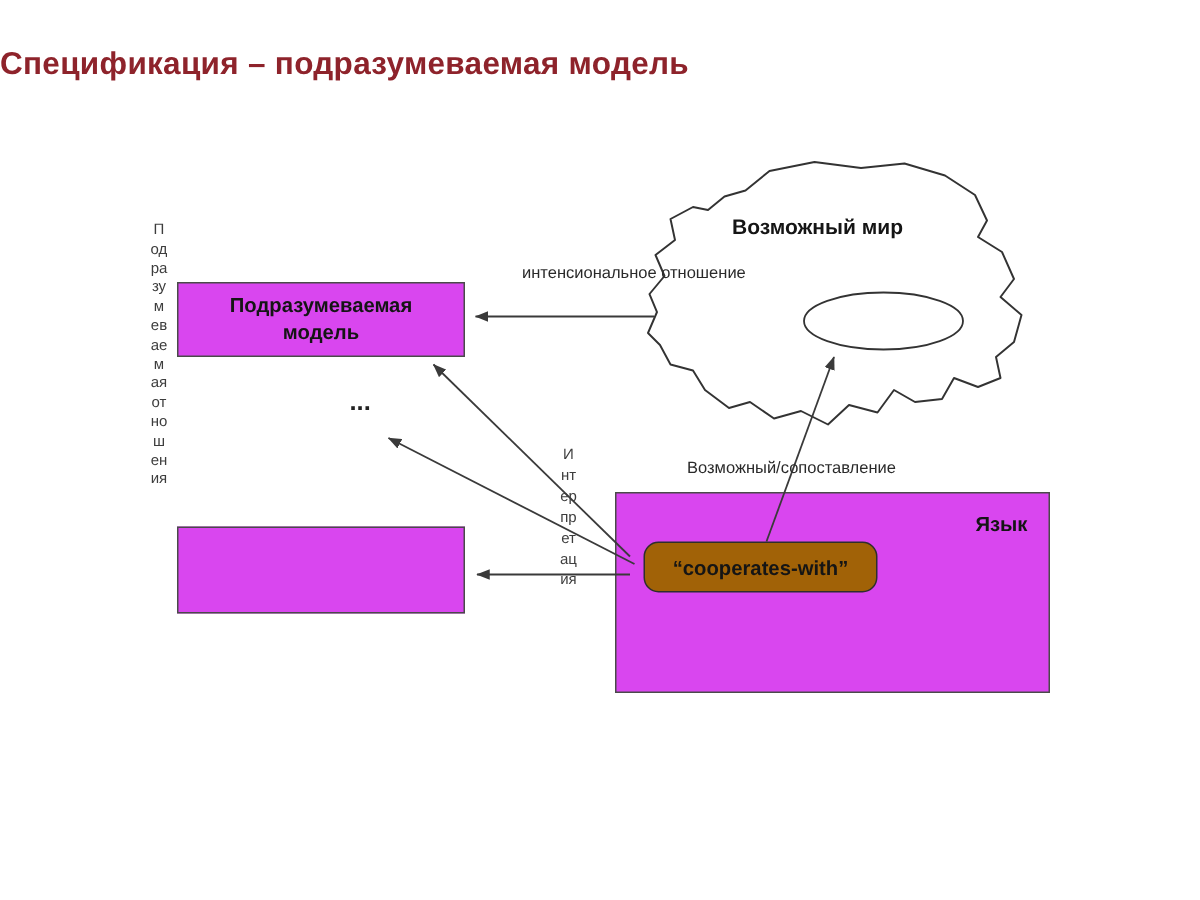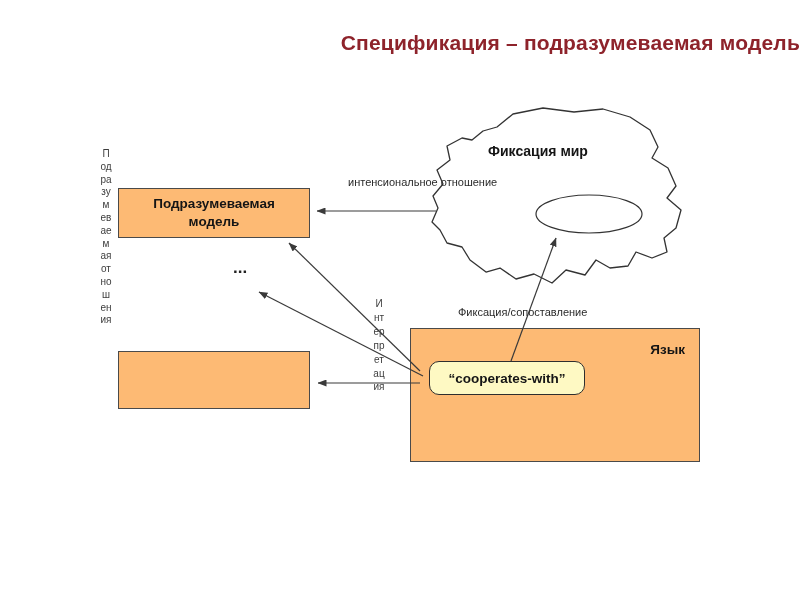--- a/index.html
+++ b/index.html
@@ -5,50 +5,50 @@
   * { margin:0; padding:0; box-sizing:border-box; }
   html,body { background:#ffffff; }
   body {
     width:800px; height:600px; position:relative; overflow:hidden;
     font-family:"Liberation Sans","DejaVu Sans",sans-serif;
   }
   .stage { position:absolute; left:0; top:0; width:800px; height:600px; }
 
   .title {
     position:absolute; top:31px; left:0; width:800px;
-    text-align:right; font-size:21px; font-weight:bold;
+    text-align:left; font-size:21px; font-weight:bold;
     letter-spacing:0.2px; color:#8e232b; z-index:6;
   }
 
   .svg-layer { position:absolute; left:0; top:0; width:800px; height:600px; z-index:5; }
 
   .vtext {
     position:absolute; width:12px; font-size:10px; line-height:12.8px;
     color:#3d3d3d; word-break:break-all; white-space:pre-wrap;
     text-align:center; z-index:6;
   }
   .vtext-ext    { left:100px; top:148px; }
   .vtext-interp { left:373px; top:257px; line-height:13.9px;margin-top:40px; }
 
-  .box { position:absolute; border:1px solid #4a4a4a; background:#fdba74; z-index:2; }
+  .box { position:absolute; border:1px solid #4a4a4a; background:#d946ef; z-index:2; }
   .box-implied {
     left:118px; top:188px; width:192px; height:50px;
     display:flex; align-items:center; justify-content:center;
     text-align:center; font-weight:bold; font-size:13.5px; color:#151515;
     padding:0 30px; line-height:1.35;
   }
   .box-empty { left:118px; top:351px; width:192px; height:58px; }
   .box-language { left:410px; top:328px; width:290px; height:134px; }
   .language-label {
     position:absolute; right:14px; top:13px;
     font-weight:bold; font-size:13.5px; color:#151515;
   }
   .box-cooperates {
     position:absolute; left:429px; top:361px; width:156px; height:34px;
-    border:1.5px solid #2e2e2e; border-radius:10px; background:#fef9c3;
+    border:1.5px solid #2e2e2e; border-radius:10px; background:#a16207;
     display:flex; align-items:center; justify-content:center;
     font-weight:bold; font-size:13.5px; color:#151515; z-index:3;
   }
 
   .label { position:absolute; font-size:11px; color:#2a2a2a; z-index:6; white-space:nowrap; }
   .label-possible-world {
     left:488px; top:143px; font-size:14px; font-weight:bold; color:#151515;
   }
   .label-intensional { left:348px; top:176px; }
   .label-fixation    { left:458px; top:306px; }
@@ -73,25 +73,25 @@
   <div class="box box-implied">Подразумеваемая модель</div>
 
   <div class="box box-empty"></div>
 
   <div class="box box-language">
     <span class="language-label">Язык</span>
   </div>
 
   <div class="box-cooperates">“cooperates-with”</div>
 
-  <div class="label label-possible-world">Фиксация мир</div>
+  <div class="label label-possible-world">Возможный мир</div>
 
   <div class="label label-intensional">интенсиональное отношение</div>
 
-  <div class="label label-fixation">Фиксация/сопоставление</div>
+  <div class="label label-fixation">Возможный/сопоставление</div>
 
   <div class="dots">...</div>
 
   <svg class="svg-layer" viewBox="0 0 800 600">
     <defs>
       <marker id="arrow" markerUnits="userSpaceOnUse" markerWidth="9" markerHeight="7" refX="8.5" refY="3.5" orient="auto">
         <path d="M0,0 L9,3.5 L0,7 Z" fill="#3a3a3a"></path>
       </marker>
     </defs>
 

